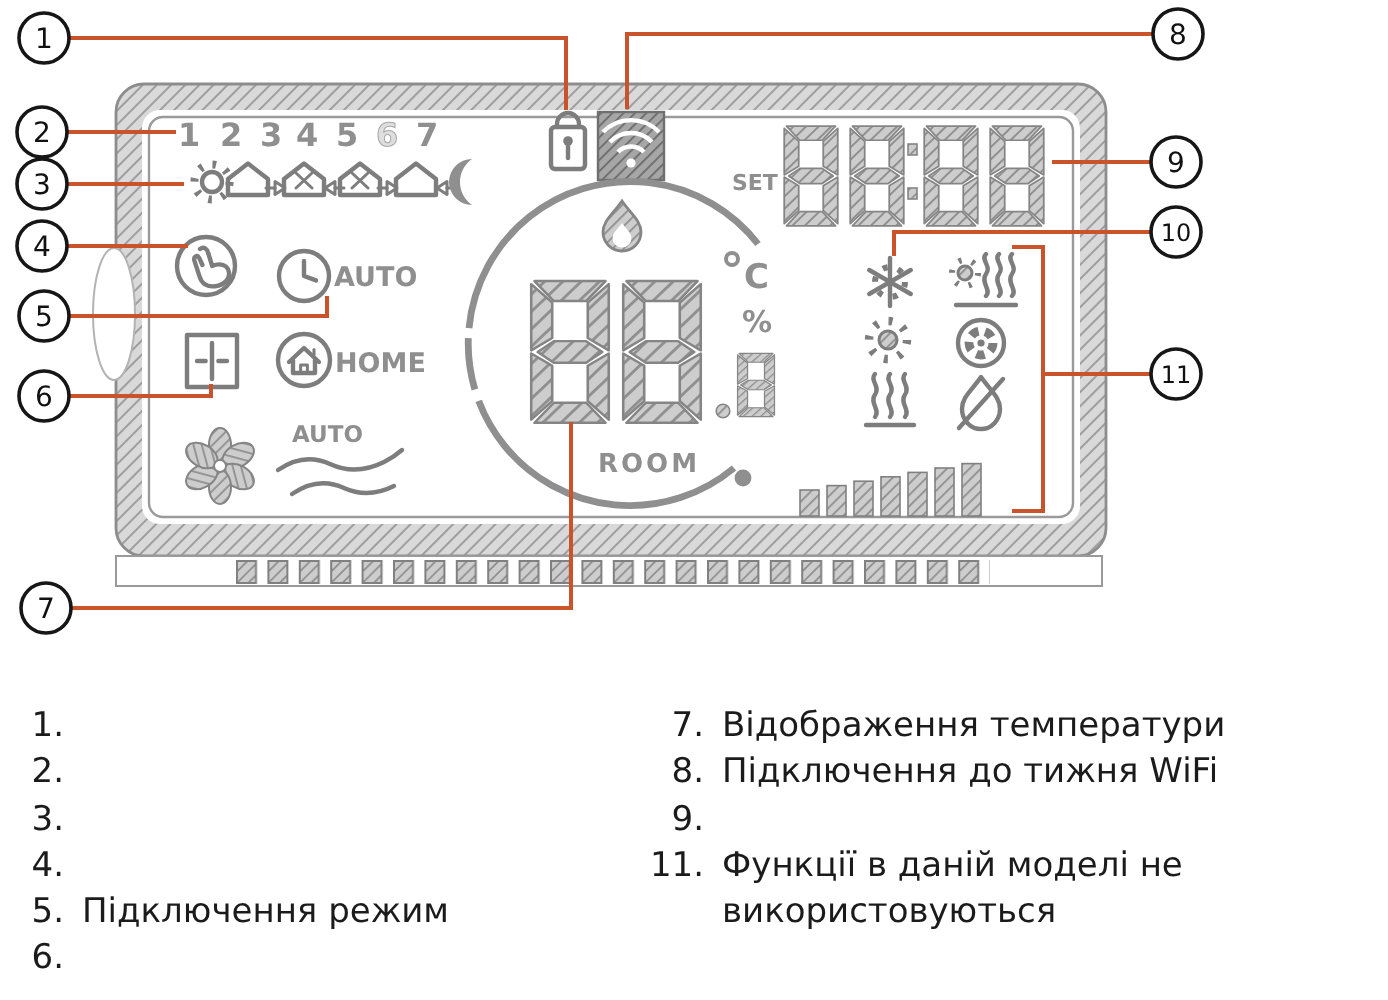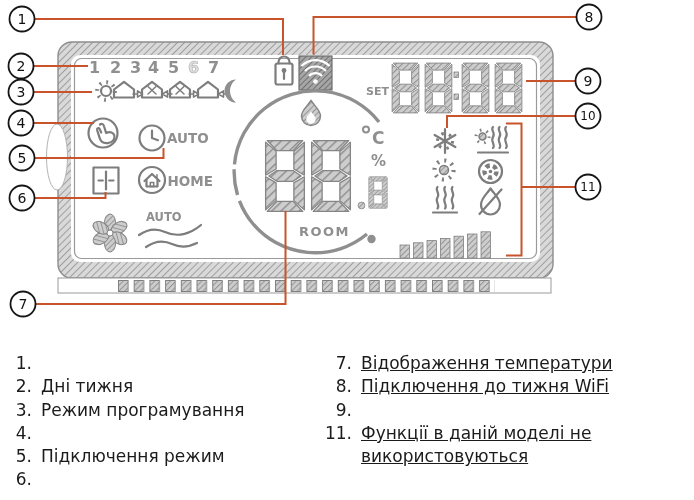--- a/index.html
+++ b/index.html
@@ -13,21 +13,21 @@
   .lcd-off{fill:#dedede;stroke:#a8a8a8;stroke-width:0.5;font-weight:bold;}
   .ic{stroke:#7d7d7d;fill:none;stroke-width:2.2;stroke-linecap:round;stroke-linejoin:round;}
   .ic-thin{stroke:#7d7d7d;fill:none;stroke-width:1.5;stroke-linecap:round;stroke-linejoin:round;}
   .seg{fill:url(#hatch2);stroke:#858585;stroke-width:0.8;stroke-linejoin:round;}
   .legend{display:flex;margin-top:16px;padding-left:10px;font-size:17px;line-height:23.3px;color:#1b1b1b;}
   .legend .col-left{width:312px;flex:none;}
   .legend .row{display:flex;}
   .legend .num{flex:none;text-align:right;margin-right:9px;}
   .col-left .num{width:22px;}
   .col-right .num{width:30px;}
-  .col-right .label{max-width:252px;text-decoration:underline;}
+  .col-right .label{max-width:252px;}
 </style>
 </head>
 <body>
 
 
 
 <svg width="694" height="332" viewBox="0 0 694 332">
   <defs>
     <pattern id="hatchB" patternUnits="userSpaceOnUse" width="5" height="5" patternTransform="rotate(45)">
       <rect width="5" height="5" fill="#d9d9d9"></rect>
@@ -295,25 +295,23 @@
 </svg>
 
 
 <div class="legend">
   <div class="col-left">
     <div class="row">
         <span class="num">1.</span>
       </div>
     <div class="row">
         <span class="num">2.</span>
-        <span class="label">Дні тижня</span>
       </div>
     <div class="row">
         <span class="num">3.</span>
-        <span class="label">Режим програмування</span>
       </div>
     <div class="row">
         <span class="num">4.</span>
       </div>
     <div class="row">
         <span class="num">5.</span>
         <span class="label">Підключення режим</span>
       </div>
     <div class="row">
         <span class="num">6.</span>

